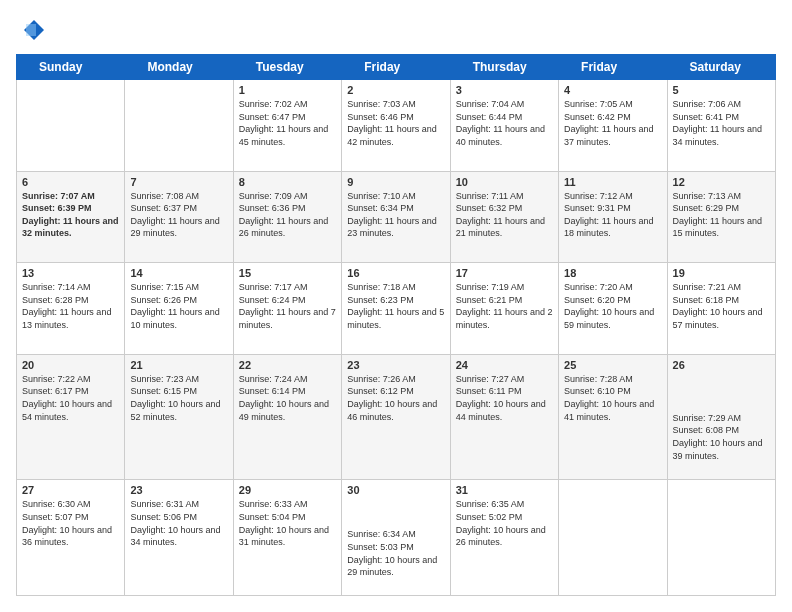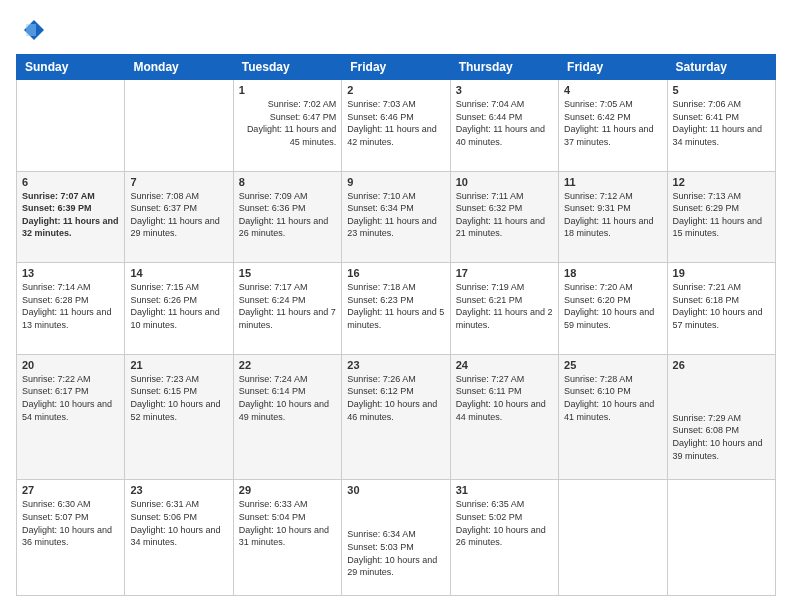--- a/index.html
+++ b/index.html
@@ -55,21 +55,21 @@
       flex: 1;
       border: 1px solid #ccc;
       border-collapse: collapse;
       width: 100%;
       table-layout: fixed;
     }
     .calendar th {
       background: #1565c0;
       color: #fff;
       text-align: left;
-      padding: 5px 8px;
+      padding: 5px 22px;
       font-size: 12px;
       font-weight: bold;
       border: 1px solid #1565c0;
     }
     .calendar td {
       vertical-align: top;
       padding: 4px 5px;
       border: 1px solid #ccc;
       font-size: 9.5px;
       color: #333;
@@ -126,21 +126,21 @@
           <th>Friday</th>
           <th>Saturday</th>
         </tr>
     </thead>
     <tbody id="calendar-body">
     <tr>
           <td class="empty"></td>
           <td class="empty"></td>
           <td>
             <span class="day-num">1</span>
-            <div class="cell-text" style="white-space: pre-line; text-align: right;">Sunrise: 7:02 AM
+            <div class="cell-text" style="white-space: pre-line;">Sunrise: 7:02 AM
 Sunset: 6:47 PM
 Daylight: 11 hours and 45 minutes.</div>
           </td>
           <td>
             <span class="day-num">2</span>
             <div class="cell-text" style="white-space: pre-line;">Sunrise: 7:03 AM
 Sunset: 6:46 PM
 Daylight: 11 hours and 42 minutes.</div>
           </td>
           <td>

